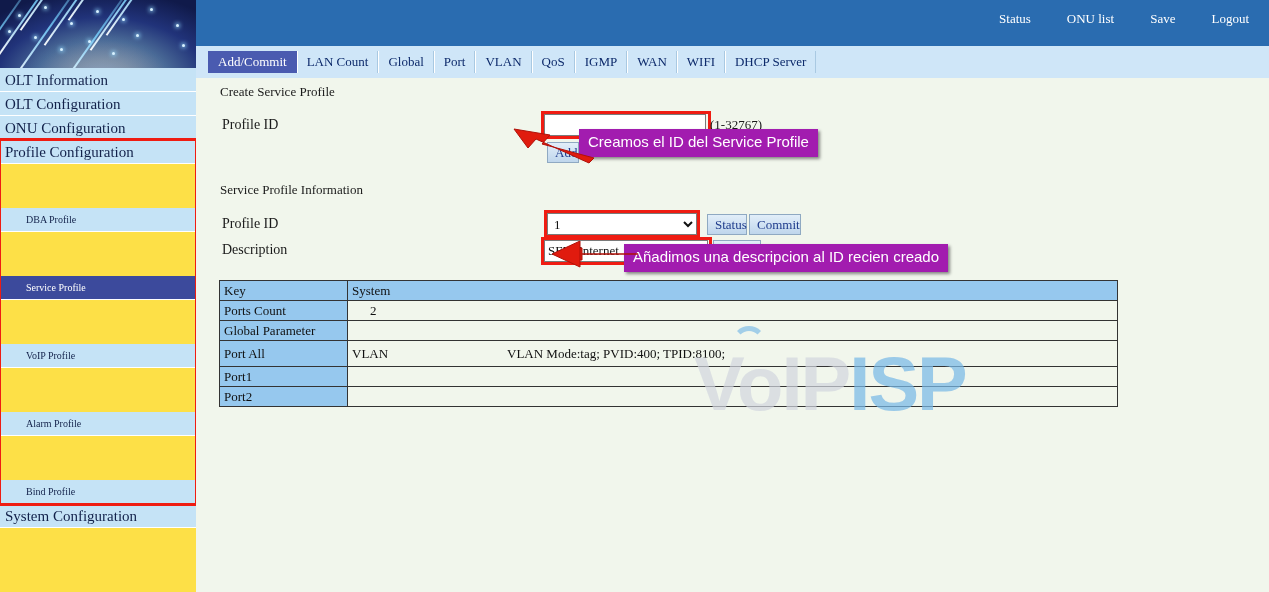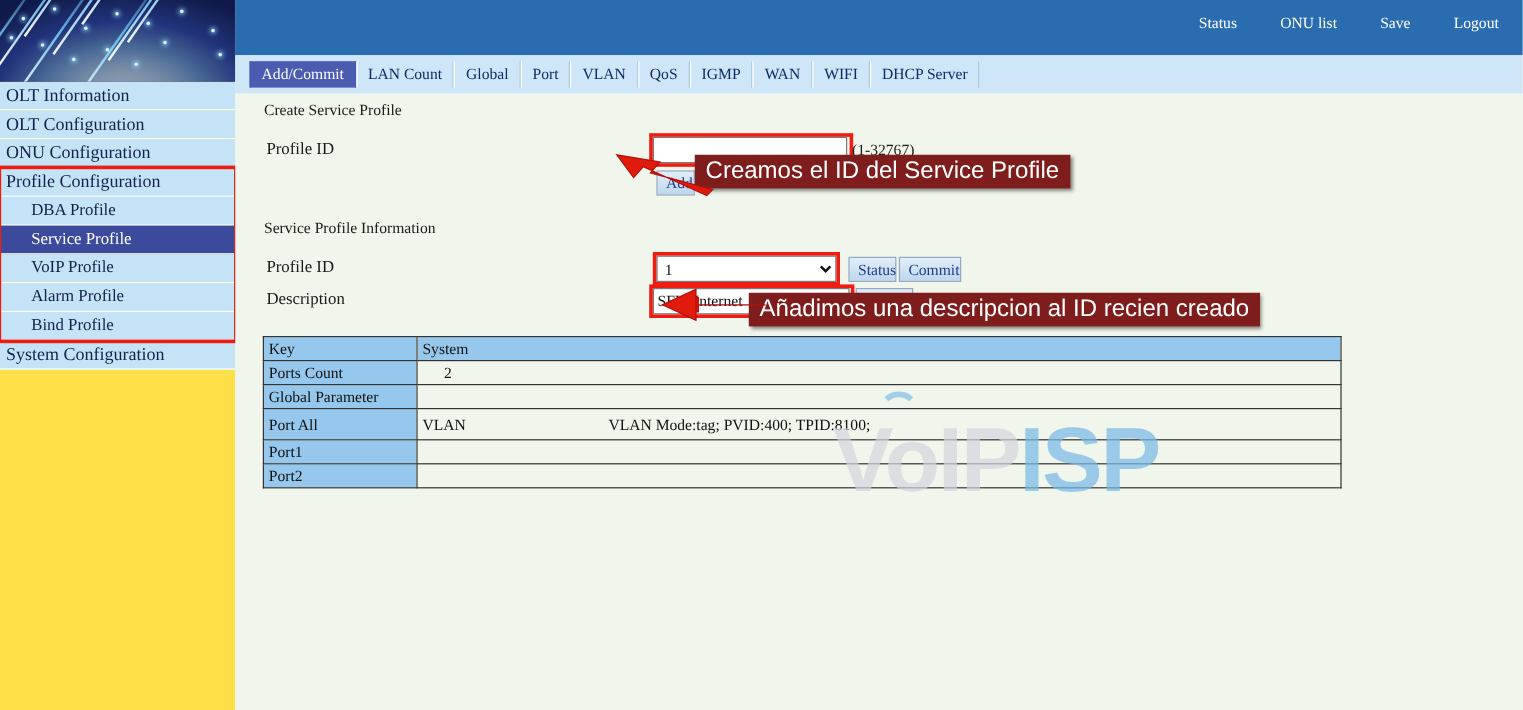--- a/index.html
+++ b/index.html
@@ -54,21 +54,21 @@
     height: 24px;
     line-height: 24px;
     font-size: 15px;
     color: #12214a;
     background: #c5e3f6;
     border-bottom: 1px solid #ffffff;
     padding-left: 5px;
     white-space: nowrap;
     overflow: hidden;
   }
-  .nav-item.sub { padding-left: 26px; font-size: 14px; }
+  .nav-item.sub { padding-left: 26px; font-size: 10px; margin-top: 44px; }
   .nav-item.active { background: #3c4a9c; color: #ffffff; }
   #nav-group-profile {
     position: relative;
     outline: 3px solid #ef1c12;
     outline-offset: -1px;
   }
 
   
   #header {
     position: absolute; left: 196px; top: 0;
@@ -177,24 +177,24 @@
 
   .redbox {
     position: absolute;
     border: 3px solid #ef1c12;
     pointer-events: none;
   }
 
   
   .callout {
     position: absolute;
-    background: #7f1d1d;
+    background: #a21caf;
     color: #ffffff;
     font-family: "Liberation Sans", sans-serif;
-    font-size: 20px;
+    font-size: 15px;
     line-height: 26px;
     height: 28px;
     padding: 0 9px;
     white-space: nowrap;
     box-shadow: 2px 2px 3px rgba(0,0,0,.45);
   }
 
   
   #kvtable {
     position: absolute;

